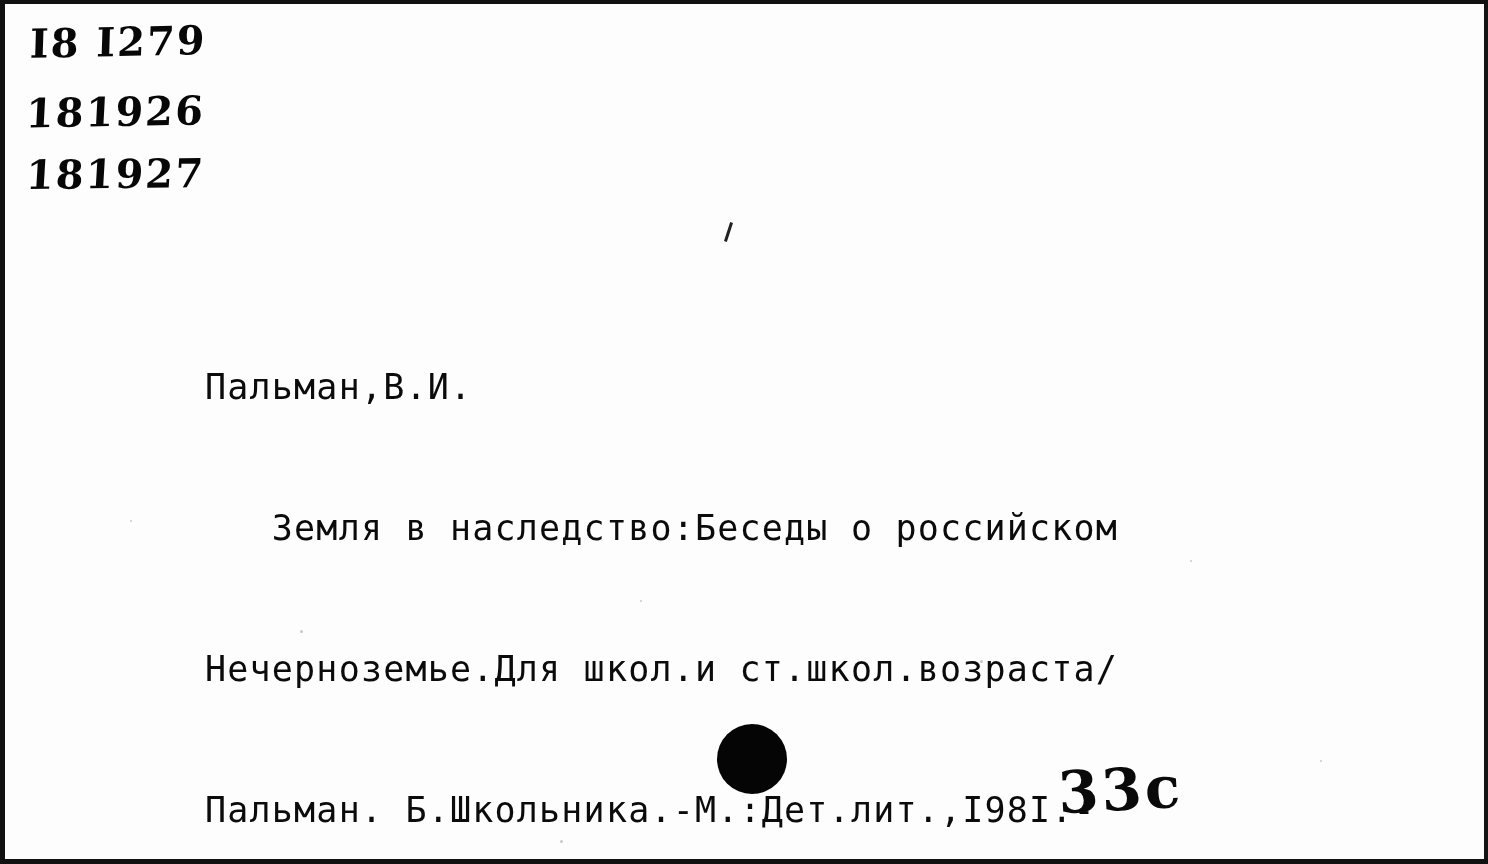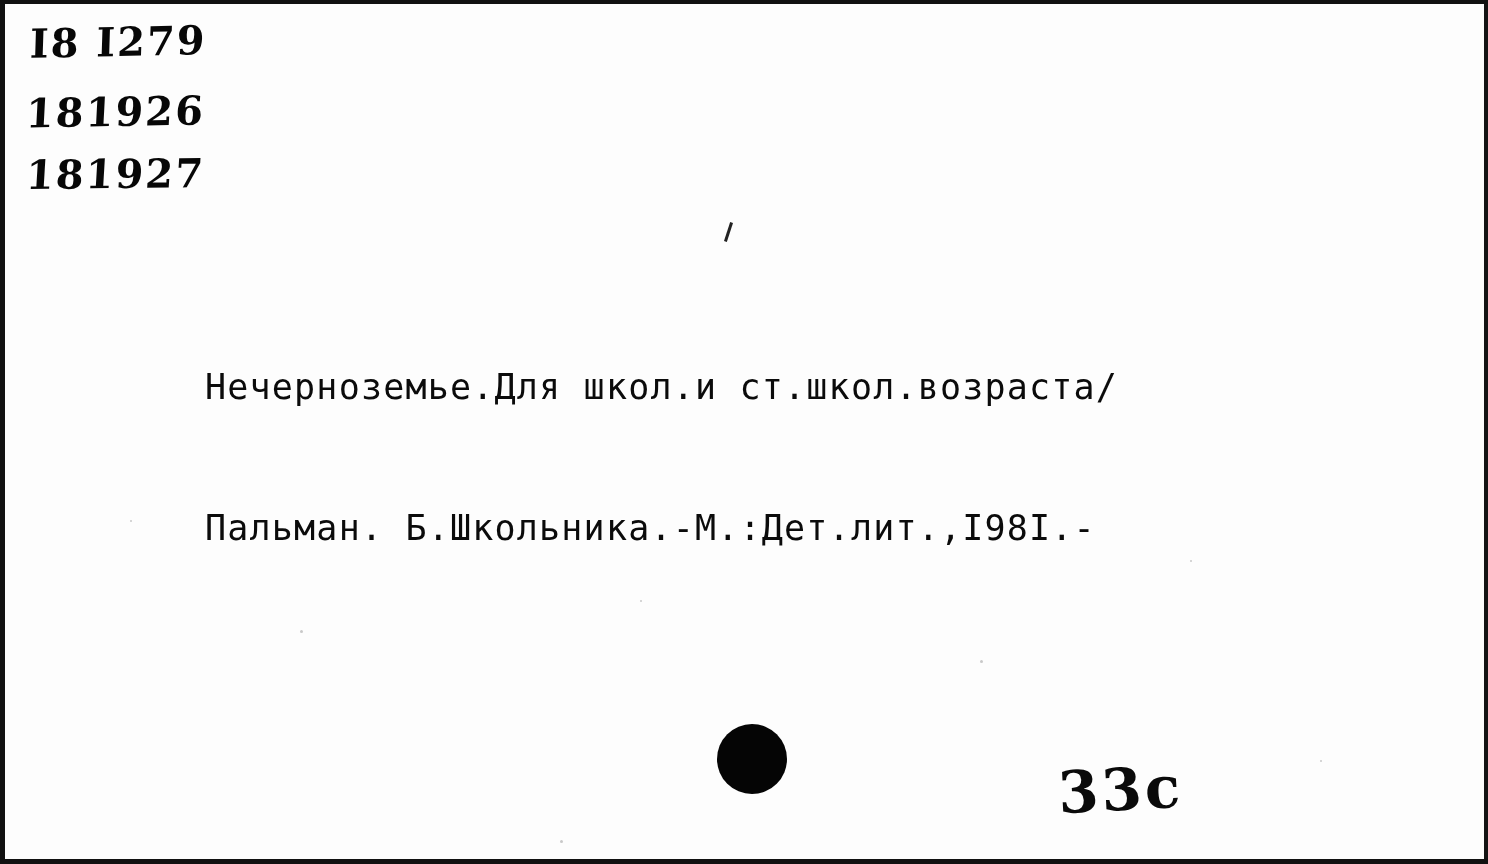--- a/index.html
+++ b/index.html
@@ -135,20 +135,22 @@
   <div class="edge-top"></div>
   <div class="edge-bottom"></div>
 
   <div class="handwriting" id="acc1">I8 I279</div>
   <div class="handwriting" id="acc2">181926</div>
   <div class="handwriting" id="acc3">181927</div>
 
   <div class="tick"></div>
 
   <div id="typed">
+    <span class="ln">Пальман,В.И.</span>
+    <span class="ln">   Земля в наследство:Беседы о российском</span>
     <span class="ln">Нечерноземье.Для школ.и ст.школ.возраста/</span>
     <span class="ln">Пальман. Б.Школьника.-М.:Дет.лит.,I98I.-</span>
     
   </div>
 
   <div class="dot"></div>
 
   <div id="shelfmark">33с</div>
 
   <div class="speck" style="left:300px;top:630px;width:3px;height:3px;"></div>

